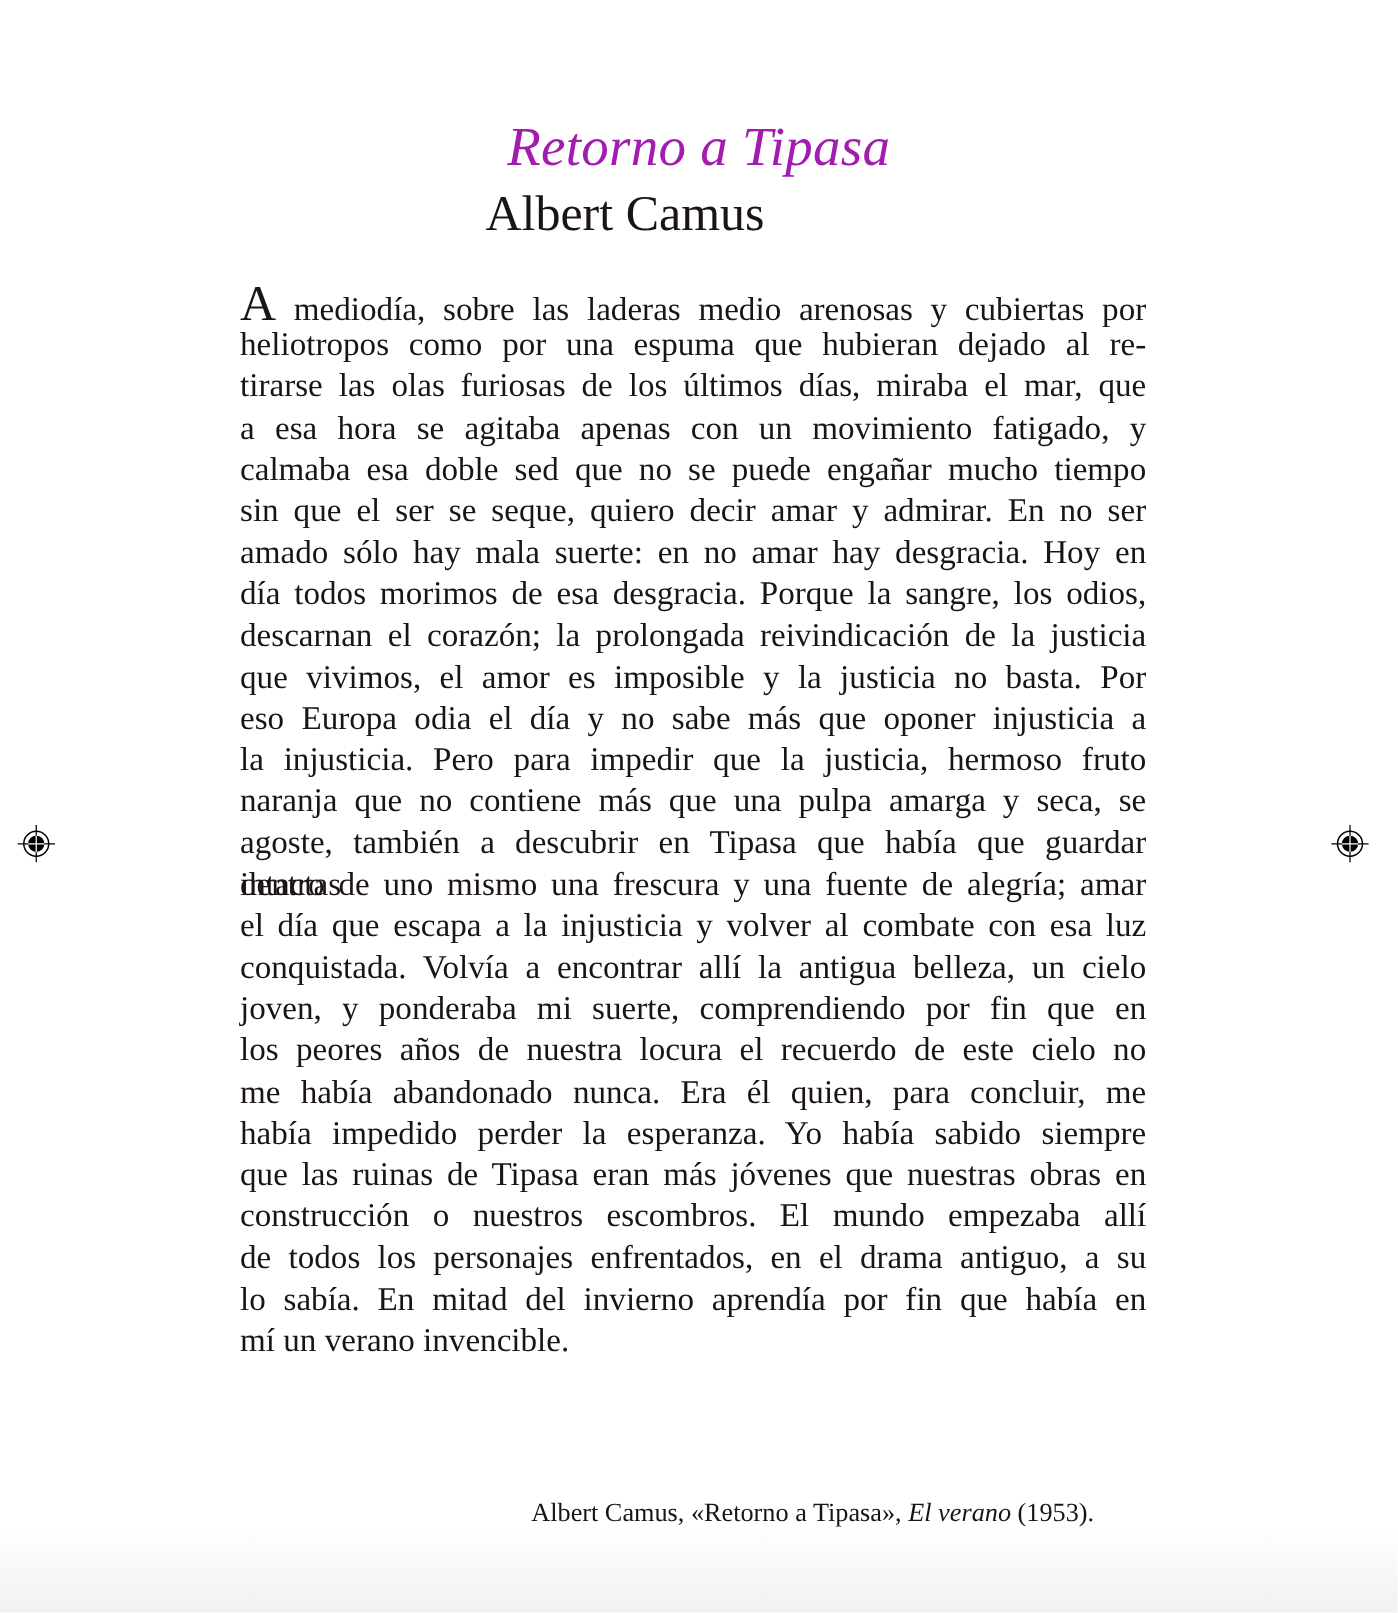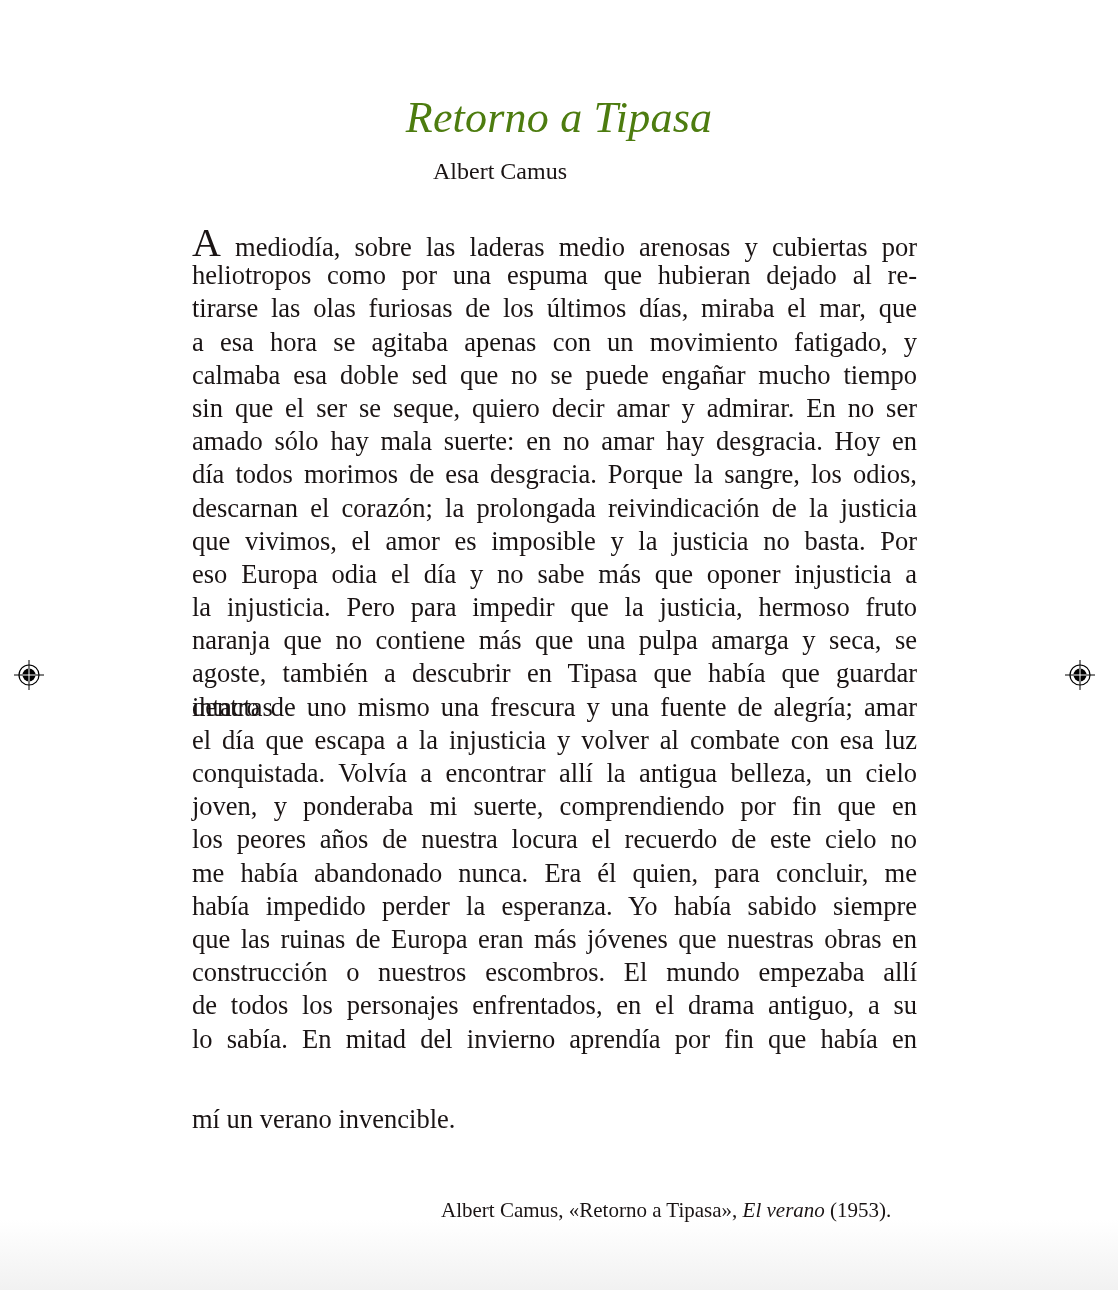--- a/index.html
+++ b/index.html
@@ -25,30 +25,30 @@
     }
     .title {
       position: absolute;
       left: 0;
       width: 1118px;
       top: 92px;
       text-align: center;
       font-style: italic;
       font-size: 44px;
       line-height: 52px;
-      color: #4d7c0f;
+      color: #a21caf;
       letter-spacing: 0.2px;
     }
     .author {
       position: absolute;
       left: 0;
       width: 1000px;
       top: 150px;
       text-align: center;
-      font-size: 24px;
+      font-size: 40px;
       line-height: 42px;
       color: #1a1414;
     }
     .body-text {
       position: absolute;
       left: 192px;
       top: 226px;
       width: 725px;
       text-decoration: underline;
     }
@@ -57,21 +57,20 @@
       height: 33.2px;
       line-height: 33.2px;
       font-size: 26.5px;
       text-align: justify;
       text-align-last: justify;
       white-space: nowrap;
       overflow: visible;
     }
     .line.last {
       text-align-last: left;
-      margin-top: 47px;
     }
     .line .fill {
       display: inline-block;
       width: 100%;
       text-align: justify;
       text-align-last: justify;
       white-space: normal;
     }
     .line.last .fill {
       text-align-last: left;
@@ -82,21 +81,20 @@
       vertical-align: baseline;
     }
     .citation {
       position: absolute;
       left: 425px;
       top: 1196px;
       font-size: 21px;
       line-height: 28px;
       color: #1a1414;
       white-space: nowrap;
-      margin-left: 16px;
     }
     .citation em {
       font-style: italic;
     }
     .reg-mark {
       position: absolute;
       width: 30px;
       height: 30px;
     }
     .reg-left { left: 14px; top: 660px; }
@@ -125,21 +123,21 @@
     <div class="line"><span class="fill">la injusticia. Pero para impedir que la justicia, hermoso fruto</span></div>
     <div class="line"><span class="fill">naranja que no contiene más que una pulpa amarga y seca, se</span></div>
     <div class="line"><span class="fill">agoste, también a descubrir en Tipasa que había que guardar intactas</span></div>
     <div class="line"><span class="fill">dentro de uno mismo una frescura y una fuente de alegría; amar</span></div>
     <div class="line"><span class="fill">el día que escapa a la injusticia y volver al combate con esa luz</span></div>
     <div class="line"><span class="fill">conquistada. Volvía a encontrar allí la antigua belleza, un cielo</span></div>
     <div class="line"><span class="fill">joven, y ponderaba mi suerte, comprendiendo por fin que en</span></div>
     <div class="line"><span class="fill">los peores años de nuestra locura el recuerdo de este cielo no</span></div>
     <div class="line"><span class="fill">me había abandonado nunca. Era él quien, para concluir, me</span></div>
     <div class="line"><span class="fill">había impedido perder la esperanza. Yo había sabido siempre</span></div>
-    <div class="line"><span class="fill">que las ruinas de Europa eran más jóvenes que nuestras obras en</span></div>
+    <div class="line"><span class="fill">que las ruinas de Tipasa eran más jóvenes que nuestras obras en</span></div>
     <div class="line"><span class="fill">construcción o nuestros escombros. El mundo empezaba allí</span></div>
     <div class="line"><span class="fill">de todos los personajes enfrentados, en el drama antiguo, a su</span></div>
     <div class="line"><span class="fill">lo sabía. En mitad del invierno aprendía por fin que había en</span></div>
     <div class="line last"><span class="fill">mí un verano invencible.</span></div>
   </div>
 
 <div class="citation">
   <span>Albert Camus, «Retorno a Tipasa», </span><em>El verano</em><span> (1953).</span>
 </div>
 

